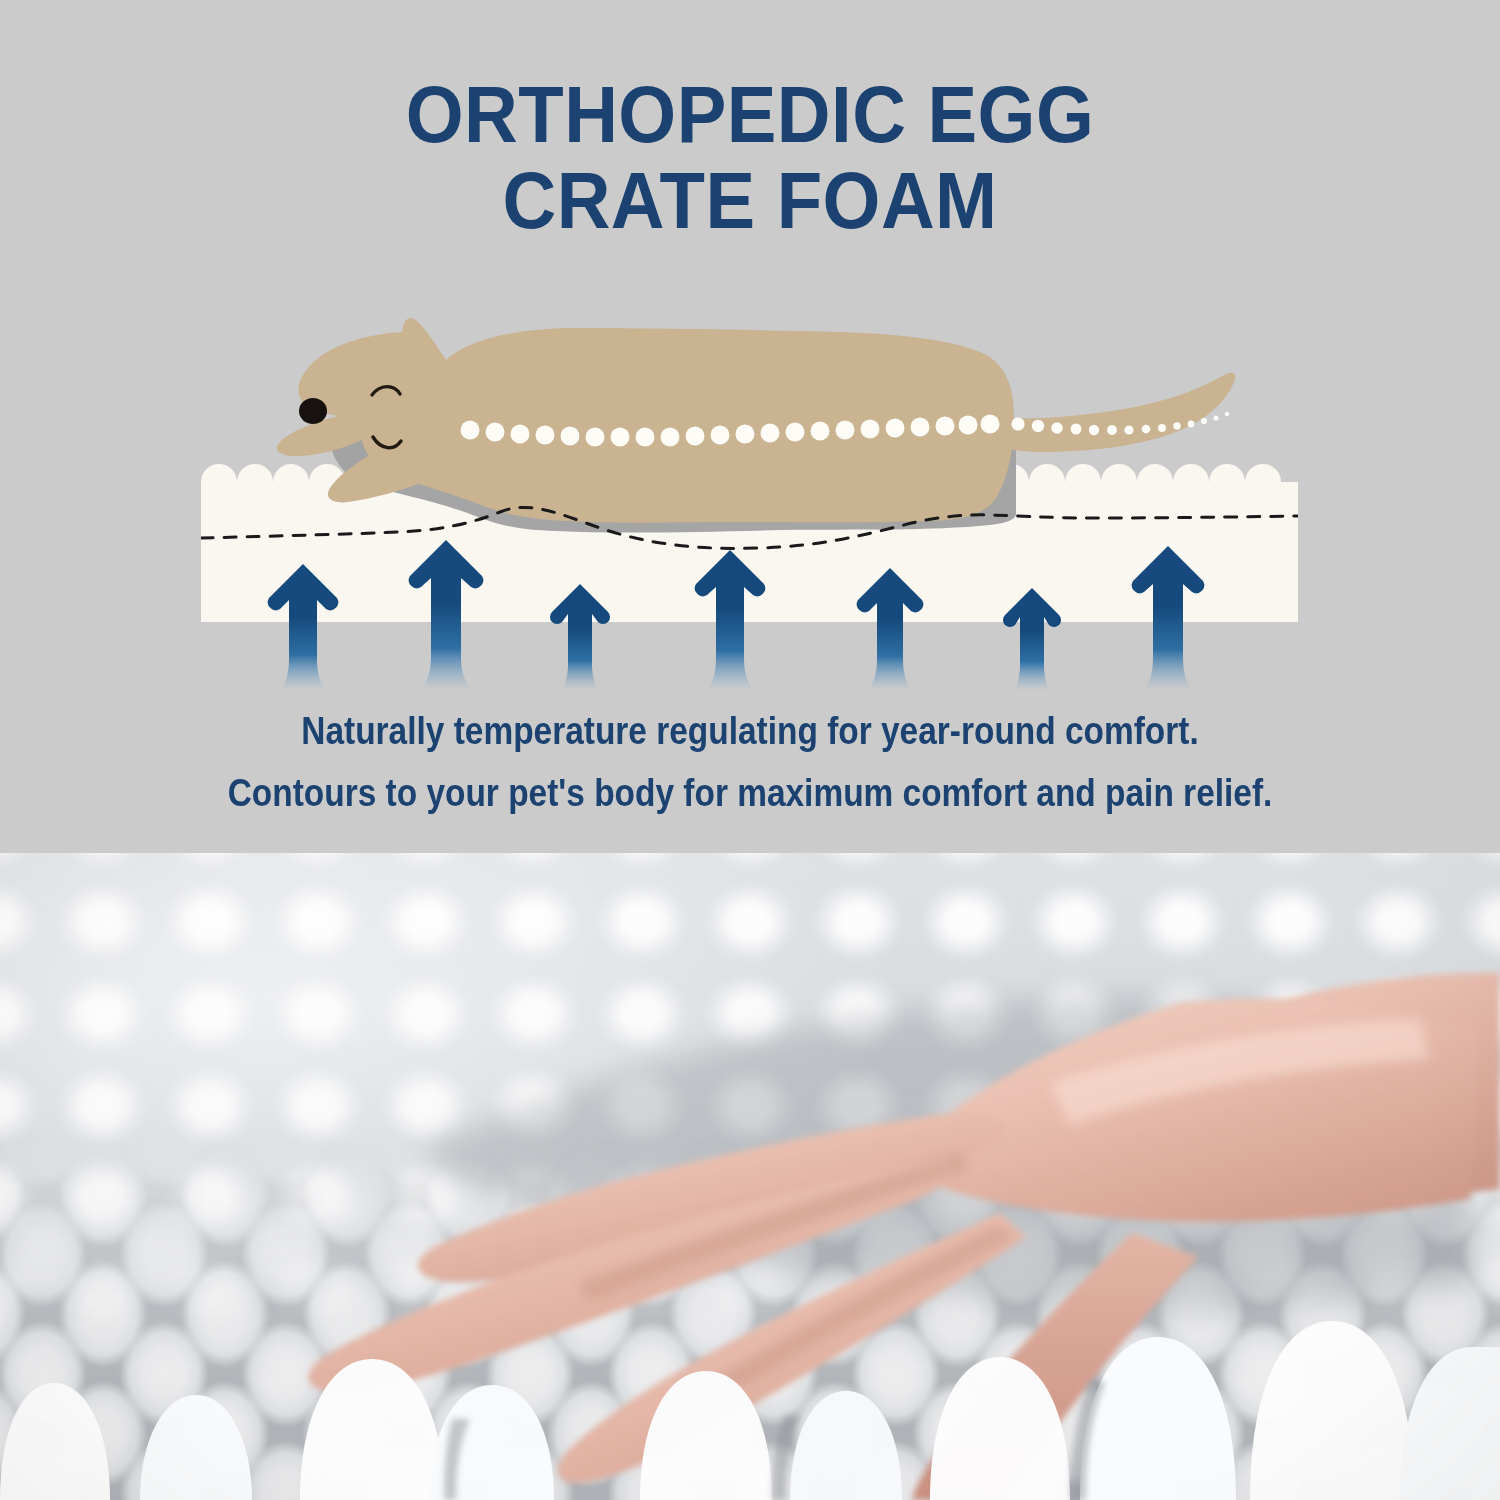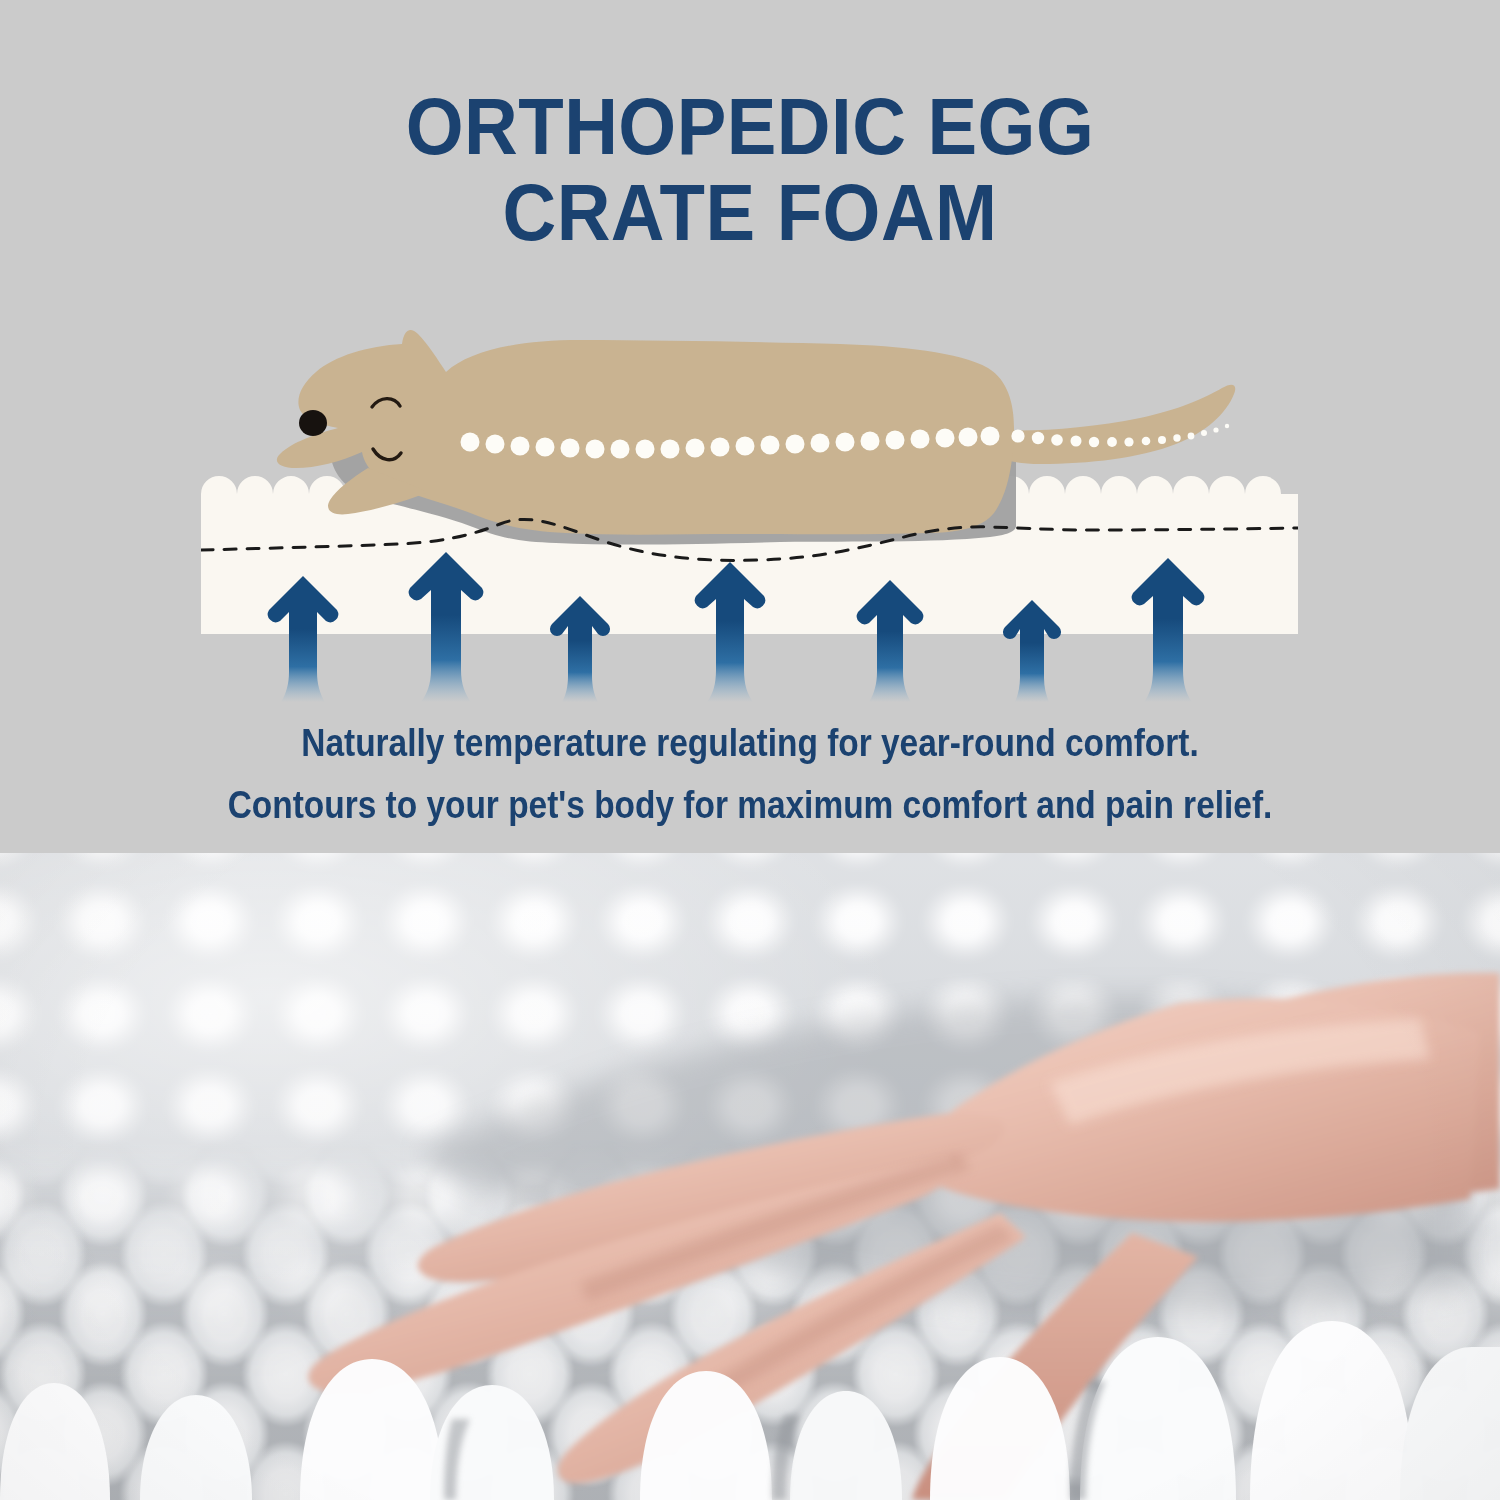--- a/index.html
+++ b/index.html
@@ -6,21 +6,21 @@
   html,body { width:1500px; height:1500px; }
   body {
     font-family:"Liberation Sans", sans-serif;
     background:#cbcbcb;
     overflow:hidden;
   }
   #page { position:relative; width:1500px; height:1500px; overflow:hidden; }
 
   
   #top-panel{
-    position:absolute; left:0; top:12px; width:1500px; height:999px;
+    position:absolute; left:0; top:0; width:1500px; height:999px;
     background:#cbcbcb;
   }
 
   #title{
     position:absolute; left:0; top:72px; width:1500px;
     text-align:center;
     color:#1b4270;
     font-size:80px;
     line-height:86px;
     font-weight:bold;

